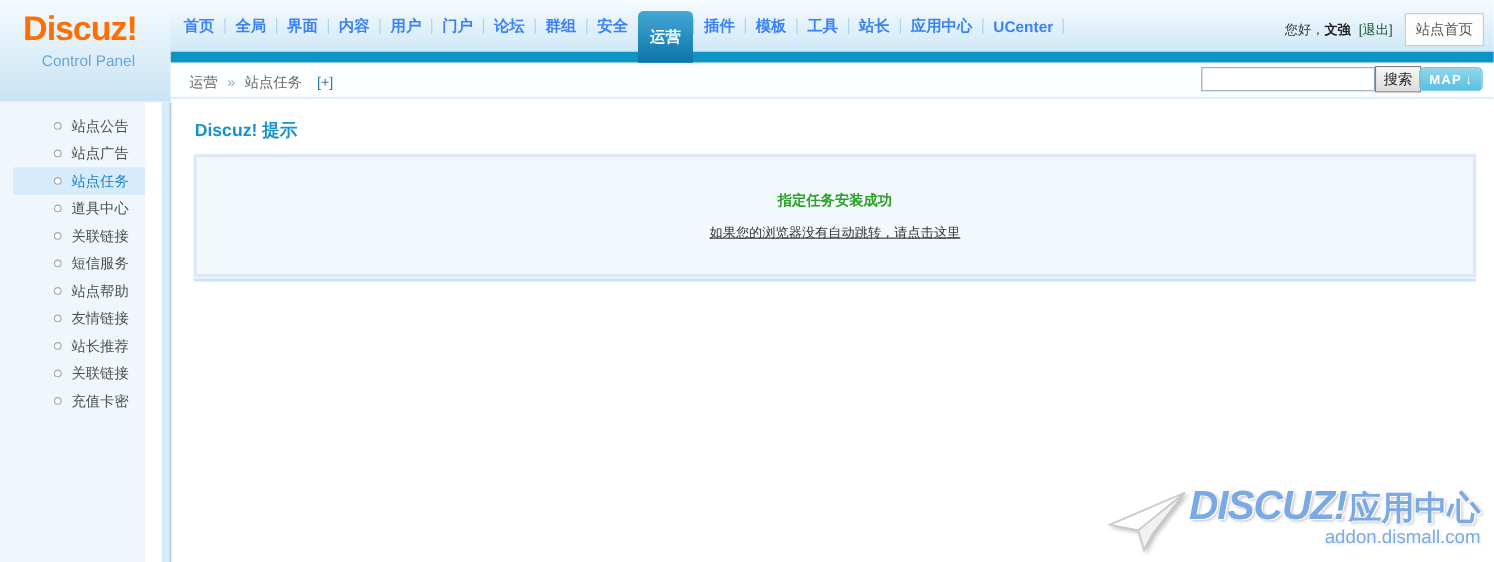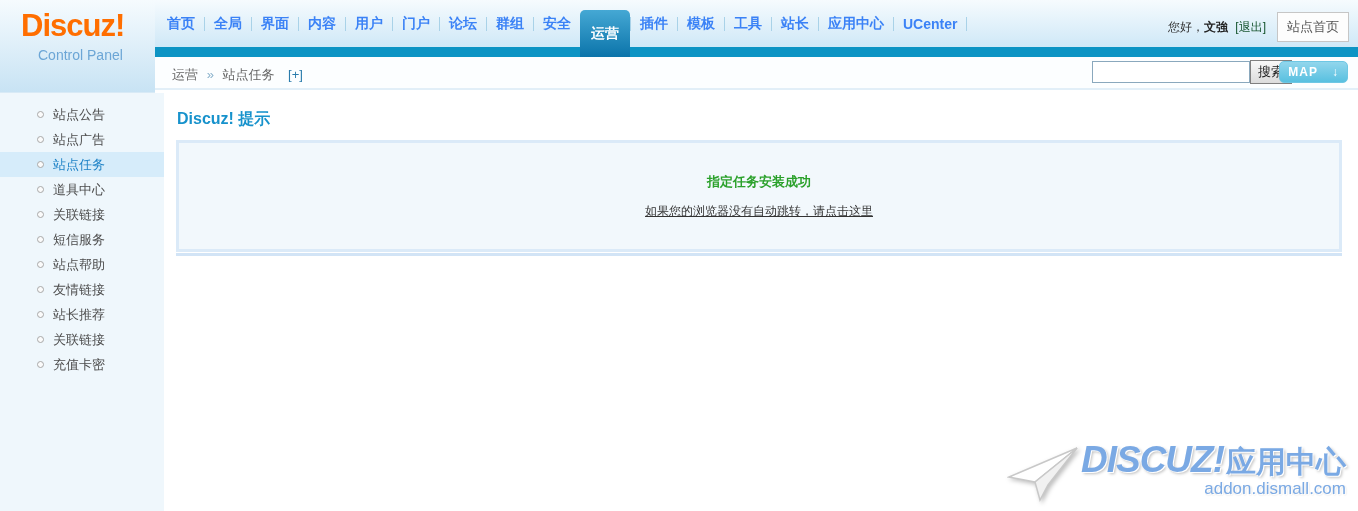--- a/index.html
+++ b/index.html
@@ -108,27 +108,27 @@
     font-size: 13px; color:#222; cursor:pointer;
   }
   .map-btn {
     position: absolute; top:4px; right:10px;
     height: 22px; padding: 0 8px;
     background: linear-gradient(#92d6ec, #58c0e0);
     border: 1px solid #6ec7e4;
     border-radius: 5px;
     font-size: 12px; font-weight: bold; color:#fff;
     letter-spacing: 1px; cursor:pointer;
-    display:flex; align-items:center; gap:14px;
+    display:flex; align-items:center; gap:3px;
   }
 
   
   .sidebar {
-    position: absolute; left:0; top:93px; width:164px; bottom:0;
-    background: #eff7fc; z-index:1;
+    position: absolute; left:0; top:93px; width:132px; bottom:0;
+    background: #eff7fc; z-index:1;padding-left:12px;
   }
   .sidebar-strip {
     position: absolute; left:147px; top:93px; width:7px; bottom:0;
     background: #d8ebf8;
   }
   .sidebar-border {
     position: absolute; left:154px; top:93px; width:2px; bottom:0;
     background: #b3cfdf;
   }
   .side-menu { list-style:none; padding-top:9px; }

